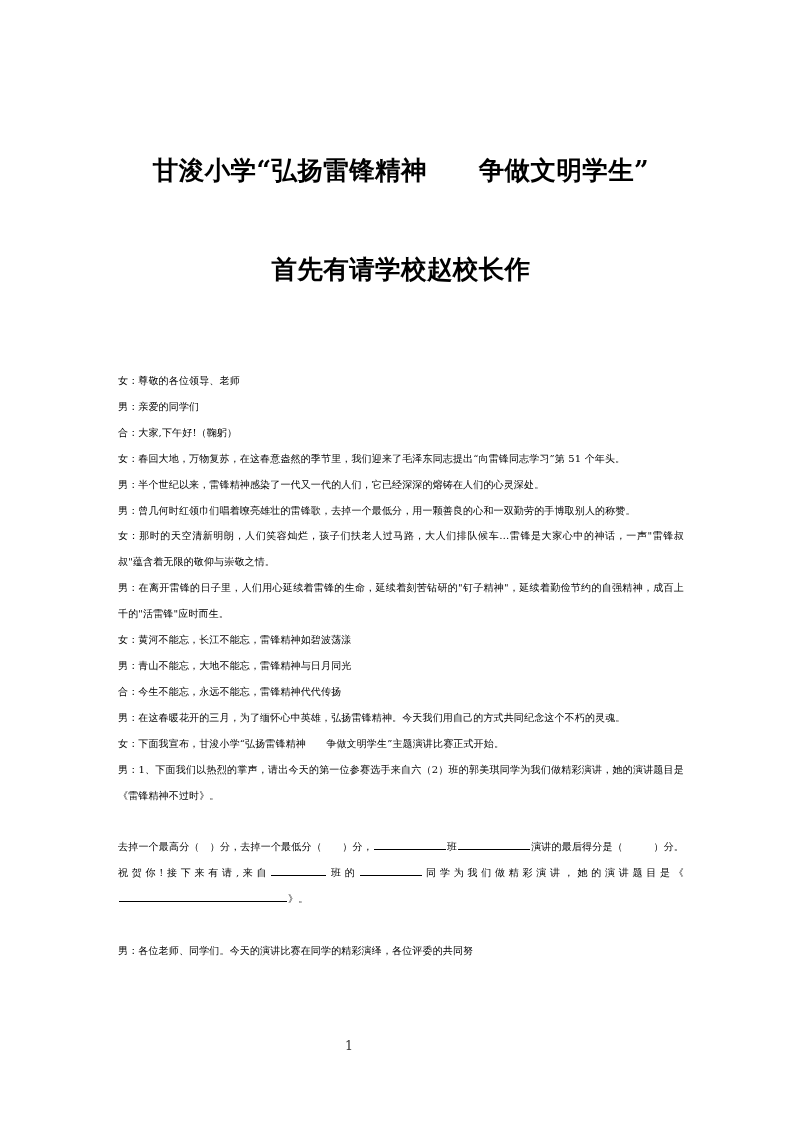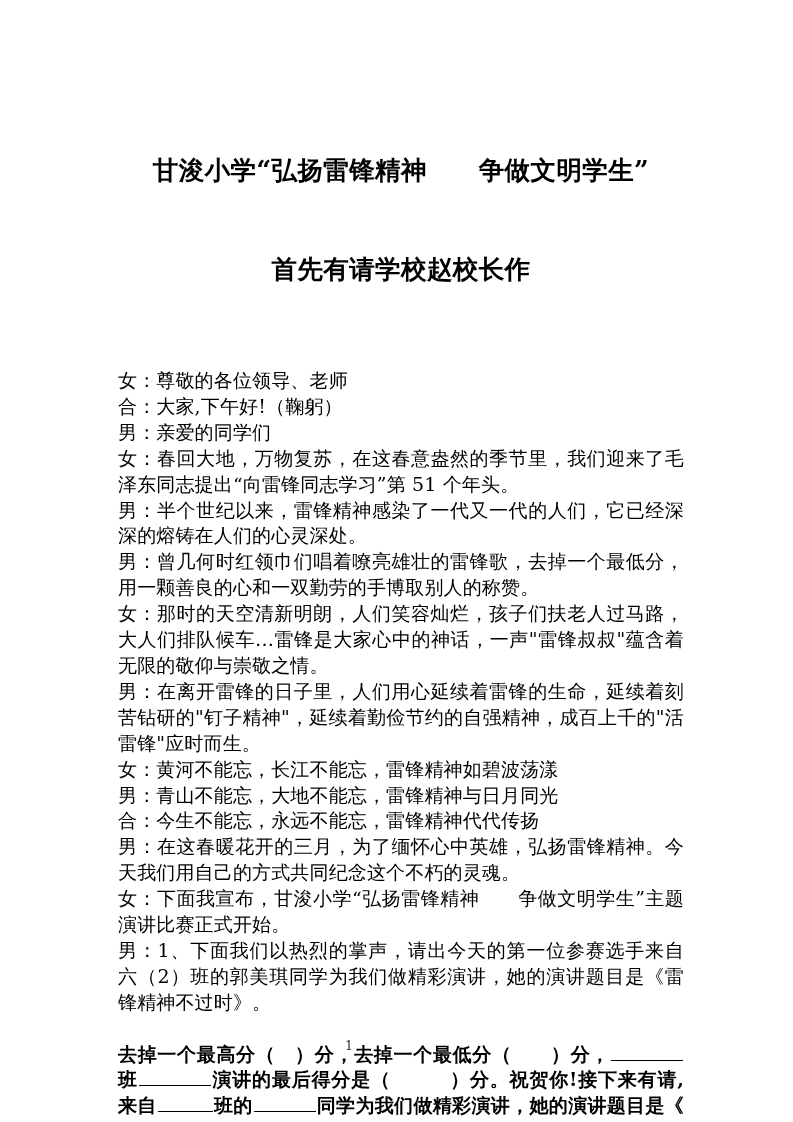--- a/index.html
+++ b/index.html
@@ -35,39 +35,38 @@
     margin: 0 0 16px 0;
     white-space: pre-wrap;
   }
   .doc-title .title-line-1 {
     display: block;
   }
   .doc-title .title-line-2 {
     display: block;
   }
   .para {
-    font-size: 19px;
+    font-size: 10px;
     line-height: 25.9px;
     margin: 0;
     text-align: justify;
     text-justify: inter-ideograph;
     letter-spacing: 0.15px;
     white-space: pre-wrap;
     word-break: break-all;
   }
   .para.tight {
     text-align: left;
   }
   .blank-block {
     margin-top: 25.9px;
   }
   .blank-block .para {
     text-align: justify;
     text-justify: inter-ideograph;
-    font-weight: bold;
   }
   .gap-block {
     height: 25.9px;
   }
   .fill {
     display: inline-block;
     border-bottom: 1px solid #000000;
     vertical-align: baseline;
     height: 15px;
     margin: 0 1px;
@@ -95,22 +94,22 @@
 <div class="page">
 
   <div class="content">
 
     <h1 class="doc-title">
       <span class="title-line-1">甘浚小学“弘扬雷锋精神　　争做文明学生”</span>
       <span class="title-line-2">首先有请学校赵校长作</span>
     </h1>
 
     <p class="para tight">女：尊敬的各位领导、老师</p>
+    <p class="para tight">男：亲爱的同学们</p>
     <p class="para tight">合：大家,下午好!（鞠躬）</p>
-    <p class="para tight">男：亲爱的同学们</p>
     <p class="para">女：春回大地，万物复苏，在这春意盎然的季节里，我们迎来了毛泽东同志提出“向雷锋同志学习”第 51 个年头。</p>
     <p class="para">男：半个世纪以来，雷锋精神感染了一代又一代的人们，它已经深深的熔铸在人们的心灵深处。</p>
     <p class="para">男：曾几何时红领巾们唱着嘹亮雄壮的雷锋歌，去掉一个最低分，用一颗善良的心和一双勤劳的手博取别人的称赞。</p>
     <p class="para">女：那时的天空清新明朗，人们笑容灿烂，孩子们扶老人过马路，大人们排队候车…雷锋是大家心中的神话，一声"雷锋叔叔"蕴含着无限的敬仰与崇敬之情。</p>
     <p class="para">男：在离开雷锋的日子里，人们用心延续着雷锋的生命，延续着刻苦钻研的"钉子精神"，延续着勤俭节约的自强精神，成百上千的"活雷锋"应时而生。</p>
     <p class="para tight">女：黄河不能忘，长江不能忘，雷锋精神如碧波荡漾</p>
     <p class="para tight">男：青山不能忘，大地不能忘，雷锋精神与日月同光</p>
     <p class="para tight">合：今生不能忘，永远不能忘，雷锋精神代代传扬</p>
     <p class="para">男：在这春暖花开的三月，为了缅怀心中英雄，弘扬雷锋精神。今天我们用自己的方式共同纪念这个不朽的灵魂。</p>
     <p class="para">女：下面我宣布，甘浚小学“弘扬雷锋精神　　争做文明学生”主题演讲比赛正式开始。</p>

